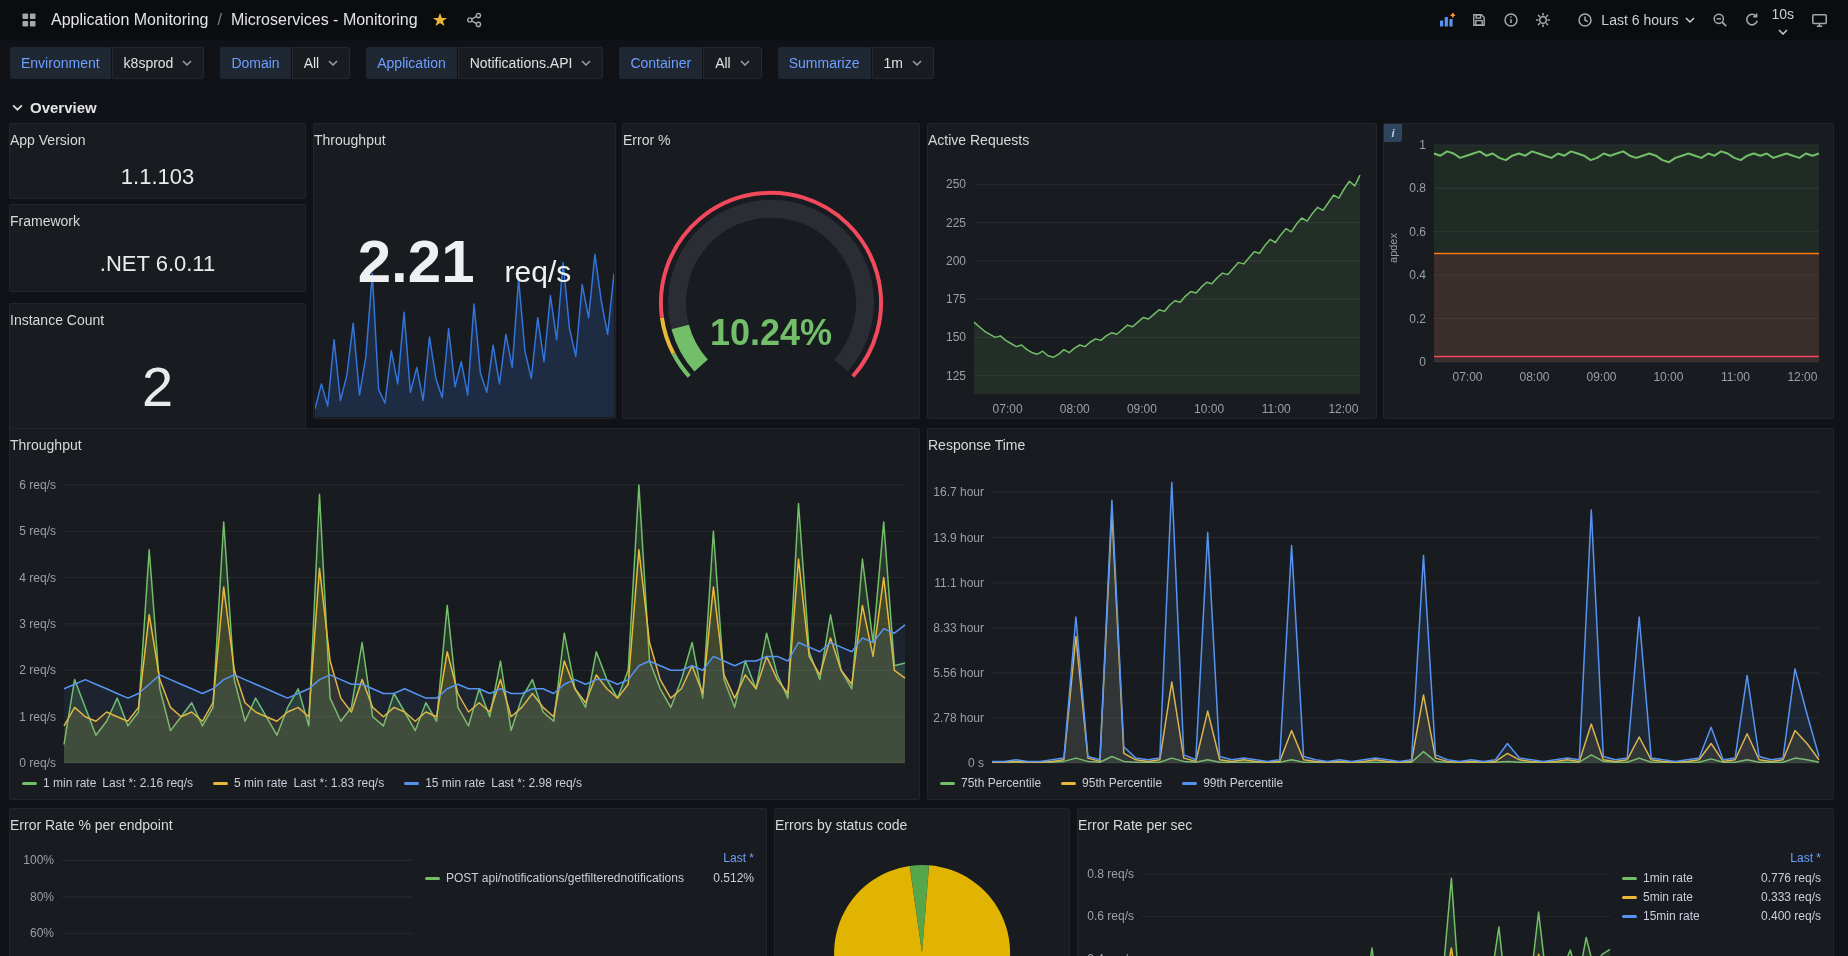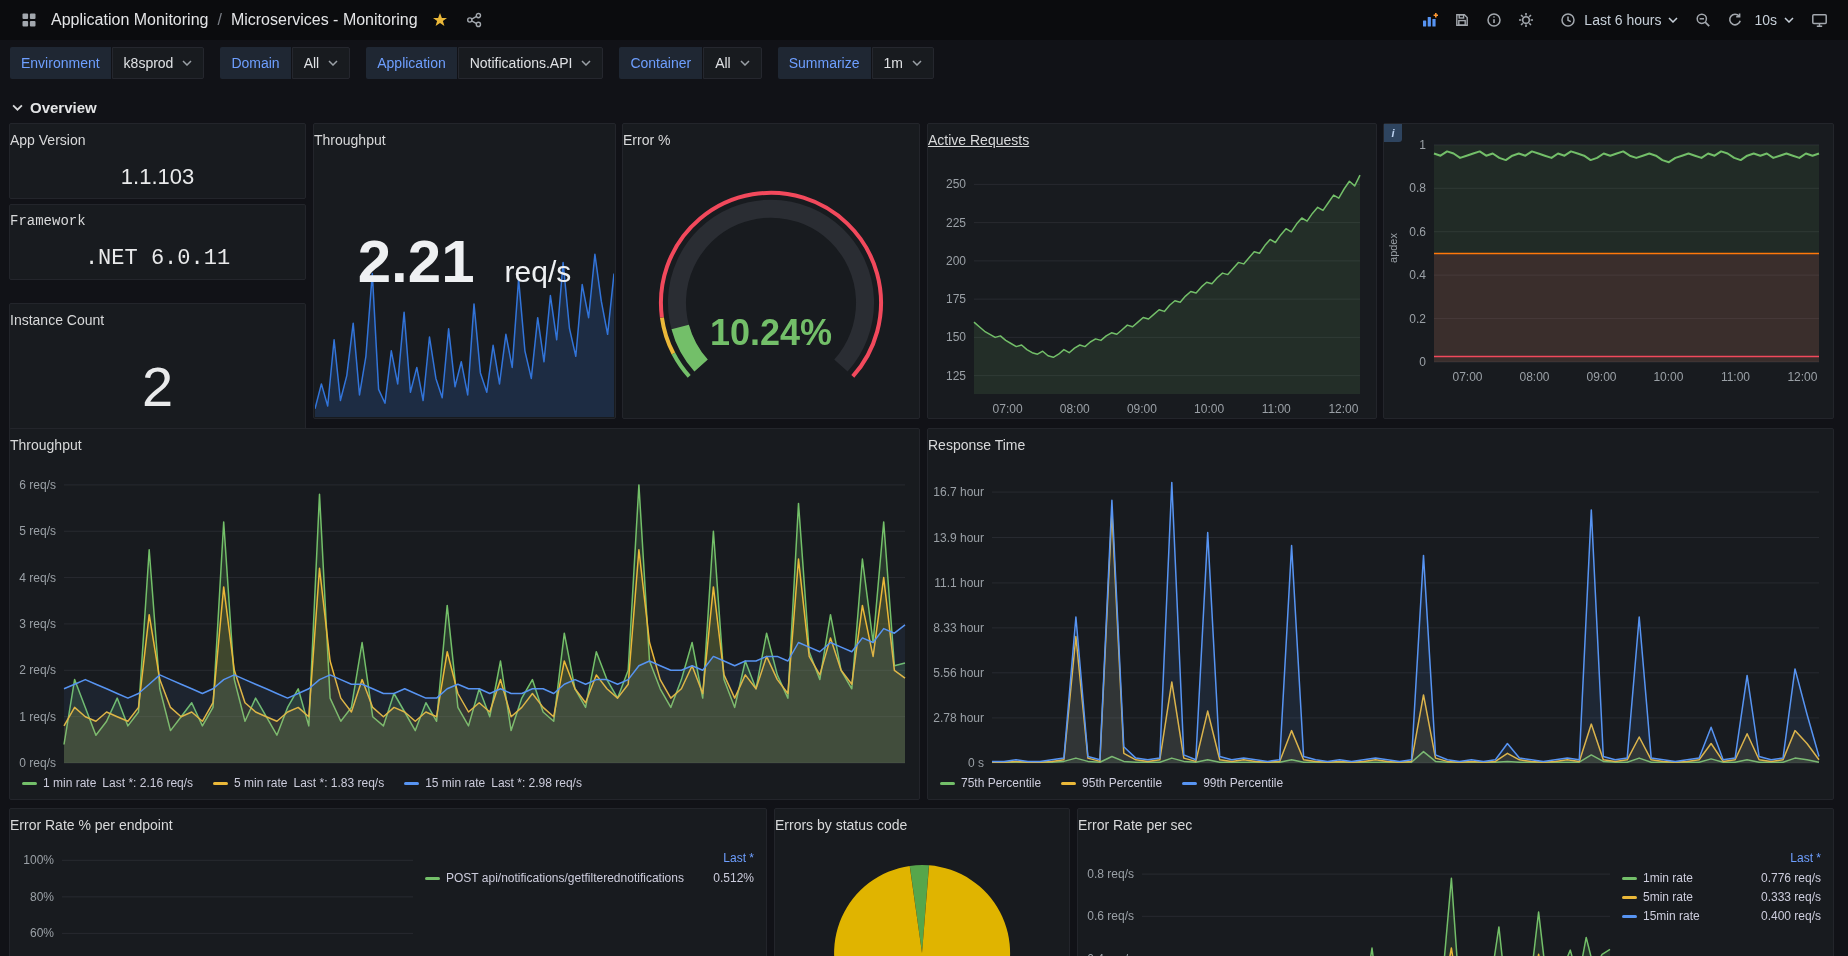--- a/index.html
+++ b/index.html
@@ -132,21 +132,21 @@
             <path d="M10.2 10.2 L14.2 14.2" stroke-width="1.8"></path>
             <path d="M4.6 6.8 H9"></path>
           </svg>
       </span>
       <span class="icon">
         <svg width="16" height="16" viewBox="0 0 16 16" fill="none" stroke="currentColor" stroke-width="1.6">
             <path d="M13.2 8.8 A5.3 5.3 0 1 1 12.2 4.2"></path>
             <path d="M12.6 1.4 V4.8 H9.2"></path>
           </svg>
       </span>
-      <button class="toolbar-btn" style="padding-left:2px;">
+      <button class="toolbar-btn" style="padding-left:2px;flex-direction:column;">
         <span>10s</span>
         <svg width="10" height="6" viewBox="0 0 10 6" fill="none" stroke="currentColor" stroke-width="1.5">
             <path d="M1 1 L5 5 L9 1"></path>
           </svg>
       </button>
       <span class="icon">
         <svg width="17" height="16" viewBox="0 0 17 16" fill="none" stroke="currentColor" stroke-width="1.5">
             <rect x="1.8" y="2.8" width="13.4" height="8.8" rx="1"></rect>
             <path d="M5.8 14.2 h5.4 M8.5 11.6 v2.6"></path>
           </svg>
@@ -211,21 +211,21 @@
 
   <div class="panel" style="left:9px;top:123px;width:297px;height:76px;">
     <div class="panel-header">
         <span class="panel-title">App Version</span>
       </div>
     <div class="stat-center">
         <span class="stat-value-md">1.1.103</span>
       </div>
   </div>
 
-  <div class="panel" style="left:9px;top:204px;width:297px;height:76px;font-family:Liberation Mono, monospace;">
+  <div class="panel" style="left:9px;top:204px;width:297px;height:88px;">
     <div class="panel-header">
         <span class="panel-title">Framework</span>
       </div>
     <div class="stat-center">
         <span class="stat-value-md">.NET 6.0.11</span>
       </div>
   </div>
 
   <div class="panel" style="left:9px;top:303px;width:297px;height:134px;">
     <div class="panel-header">
@@ -265,21 +265,21 @@
             <path d="M 50.4 197.5 A 110.03999999999999 110.03999999999999 0 0 1 38.9 161.4" stroke="#eab839" stroke-width="4" fill="none"></path>
             <path d="M 38.9 161.4 A 110.03999999999999 110.03999999999999 0 1 1 229.8 220.4" stroke="#f2495c" stroke-width="4" fill="none"></path>
             <path d="M 78.1 209.6 A 94.03999999999999 94.03999999999999 0 1 1 217.9 209.6" stroke="#2a2d33" stroke-width="18" fill="none"></path>
             <path d="M 78.1 209.6 A 94.03999999999999 94.03999999999999 0 0 1 57.2 171.0" stroke="#73bf69" stroke-width="18" fill="none"></path>
             <text x="148" y="188.53520000000003" text-anchor="middle" fill="#73bf69" font-size="36" font-weight="700">10.24%</text>
           </svg>
         </div>
     </div>
   </div>
 
-  <div class="panel" style="left:927px;top:123px;width:450px;height:296px;text-decoration:underline;">
+  <div class="panel" style="left:927px;top:123px;width:450px;height:296px;">
     <div class="panel-header">
         <span class="panel-title">Active Requests</span>
       </div>
     <div class="panel-body">
       <div class="chart">
           <svg width="448" height="262">
             <line x1="46" x2="432" y1="219.63758389261744" y2="219.63758389261744" stroke="rgba(204,204,220,0.09)"></line>
             <text x="38" y="223.63758389261744" text-anchor="end" fill="#9aa0a6" font-size="12">125</text>
             <line x1="46" x2="432" y1="181.38255033557047" y2="181.38255033557047" stroke="rgba(204,204,220,0.09)"></line>
             <text x="38" y="185.38255033557047" text-anchor="end" fill="#9aa0a6" font-size="12">150</text>

